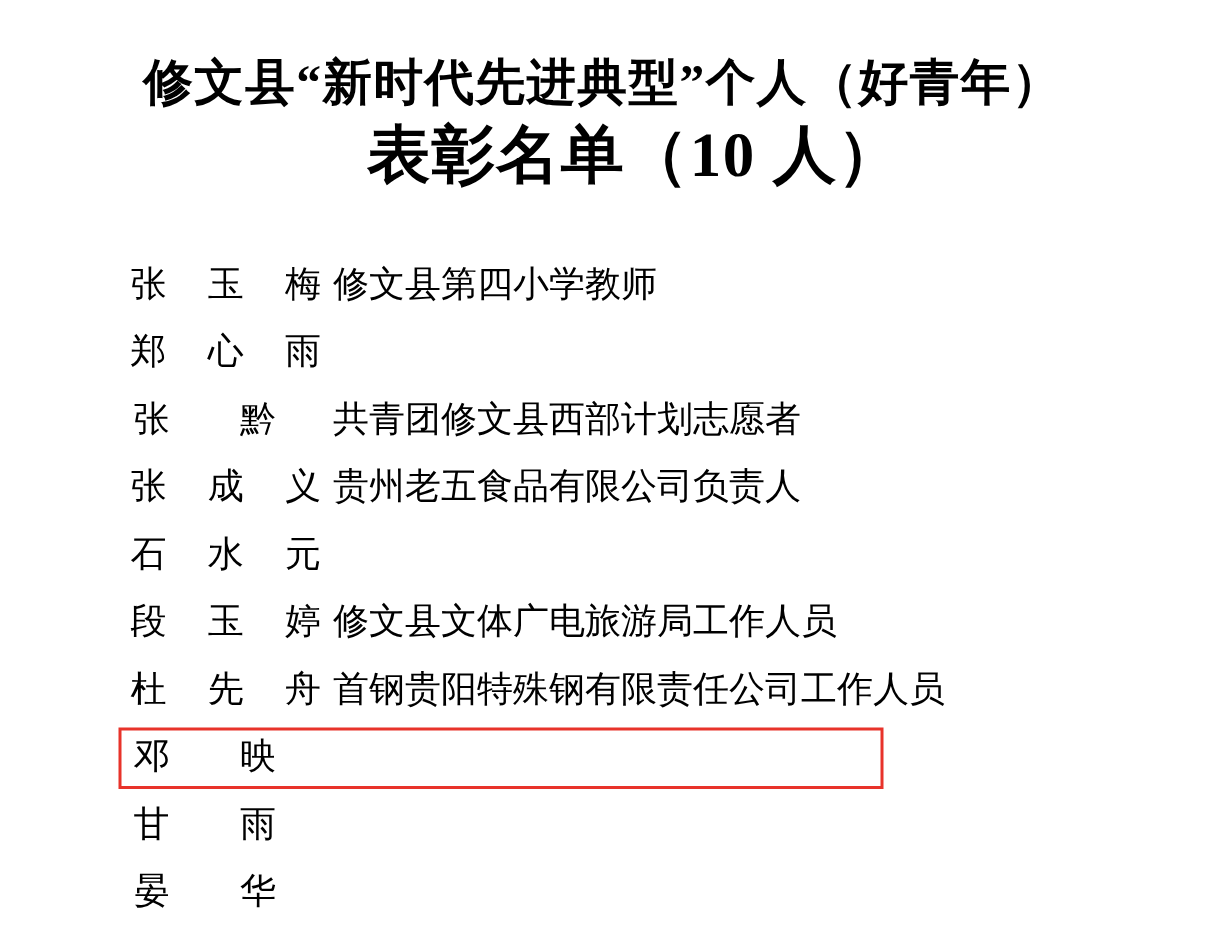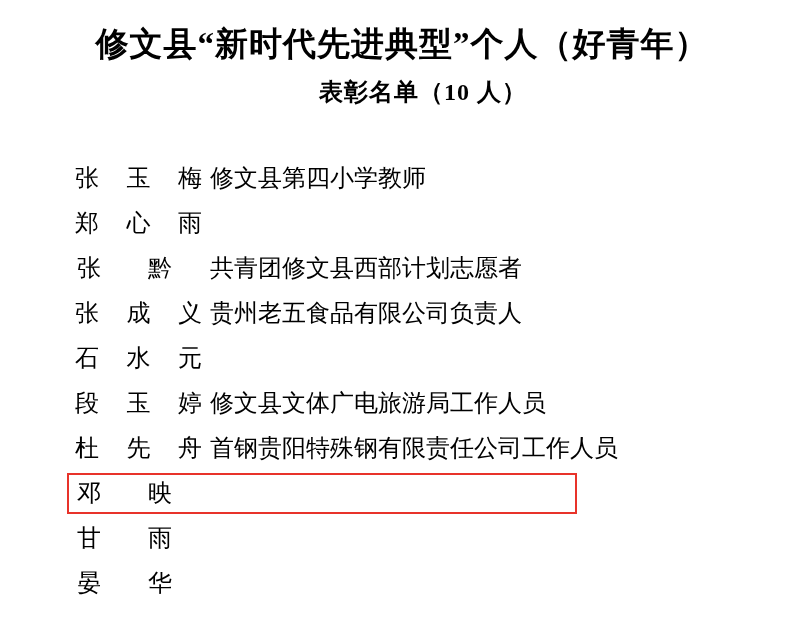--- a/index.html
+++ b/index.html
@@ -12,40 +12,40 @@
     height: 632px;
     font-family: "Liberation Serif", "DejaVu Serif", serif;
     color: #000000;
     overflow: hidden;
     position: relative;
   }
   .page {
     width: 804px;
     height: 570px;
     box-sizing: border-box;
-    padding: 0;
+    padding: 12px;
     position: relative;
   }
   .title {
     text-align: center;
     font-weight: bold;
     font-size: 33px;
     line-height: 48px;
     letter-spacing: 1px;
     padding-top: 20px;
   }
   .title .line {
     display: block;
     white-space: nowrap;
   }
   .title .line1 {
     font-size: 33px;
   }
   .title .line2 {
-    font-size: 24px;
+    font-size: 42px;
     margin-left: 42px;
   }
   .list {
     margin-top: 40px;
     padding-left: 75px;
     padding-right: 30px;
   }
   .row {
     display: flex;
     align-items: center;

